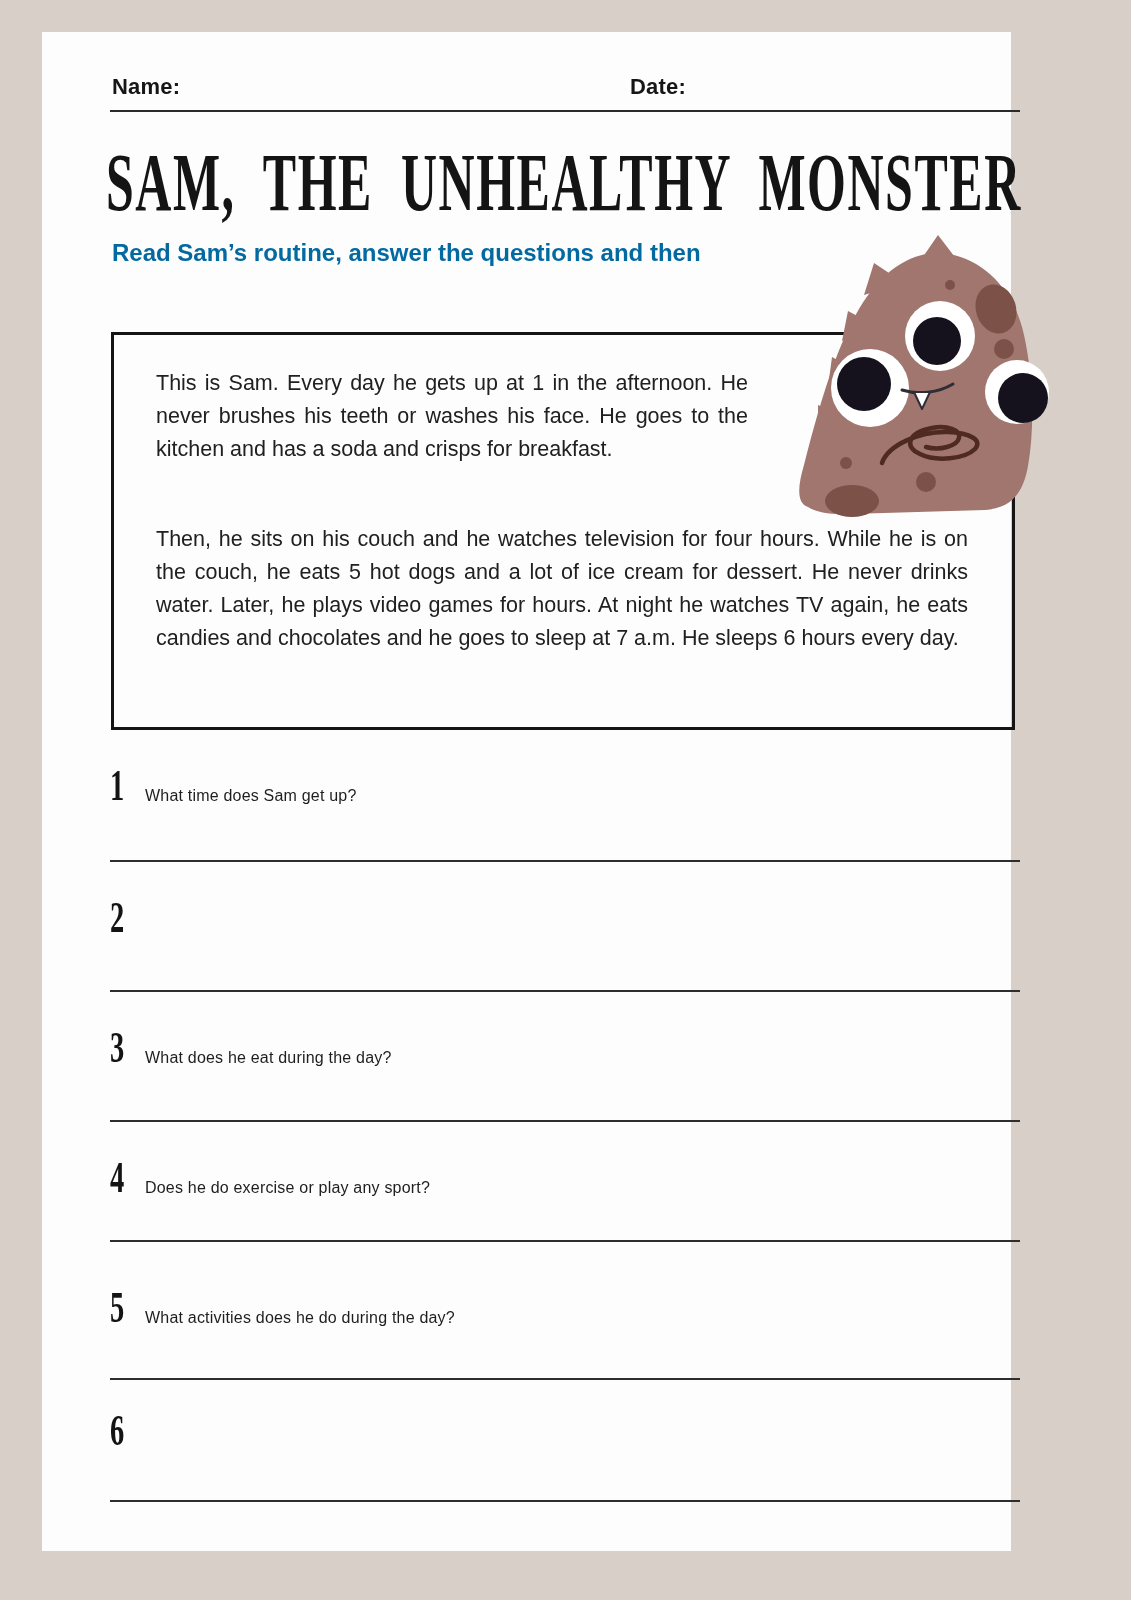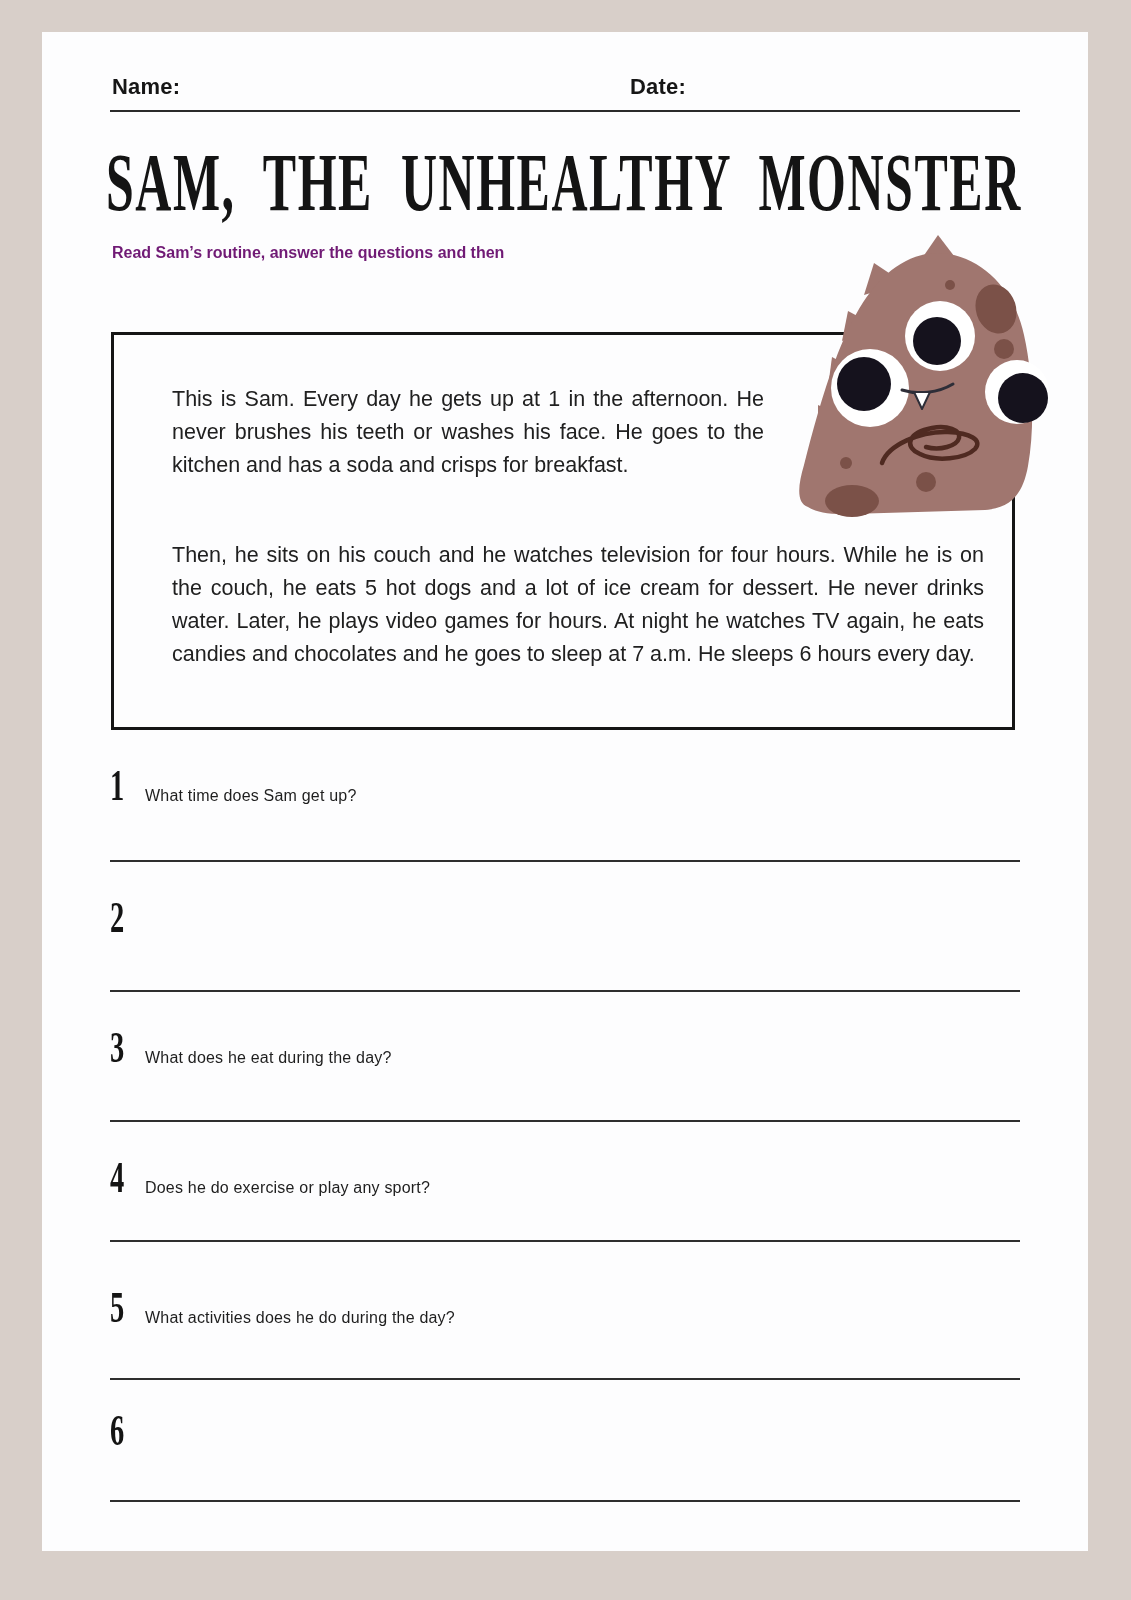--- a/index.html
+++ b/index.html
@@ -5,44 +5,44 @@
   html,body{margin:0;padding:0;}
   body{
     width:1131px;height:1600px;
     background:#d8cfc9;
     position:relative;
     overflow:hidden;
     font-family:"Liberation Sans", sans-serif;
     color:#1c1c1c;
   }
   .sheet{
-    position:absolute;left:42px;top:32px;width:1046px;height:1519px;
+    position:absolute;left:42px;top:32px;width:969px;height:1519px;
     background:#fdfdfe;
   }
   .abs{position:absolute;}
   
   .hdr-label{font-size:22px;font-weight:600;letter-spacing:.2px;color:#161616;}
   .hdr-line{height:0;border-top:2px solid #2a2a2a;}
   
   .title{
     font-family:"Liberation Serif", serif;
     font-weight:700;font-size:64px;line-height:1;
     letter-spacing:2px;word-spacing:18px;color:#141414;
     transform:scale(0.78,1.28);transform-origin:left top;
     white-space:nowrap;
   }
   
-  .intro{font-size:16px;font-weight:700;line-height:29px;color:#701a75;}
+  .intro{font-size:24px;font-weight:700;line-height:29px;color:#0369a1;}
   
   .pbox{
     border:3px solid #151515;background:transparent;
     box-sizing:border-box;
   }
   .pbox p{
-    margin:16px;font-size:21.5px;line-height:33px;color:#202020;
+    margin:0;font-size:21.5px;line-height:33px;color:#202020;
     text-align:justify;
   }
   .p1{position:absolute;left:42px;top:32px;width:592px;}
   .p2{position:absolute;left:42px;top:188px;width:812px;}
   
   .monster{pointer-events:none;}
   
   .q-row{display:flex;align-items:baseline;}
   .q-num{
     display:inline-block;

